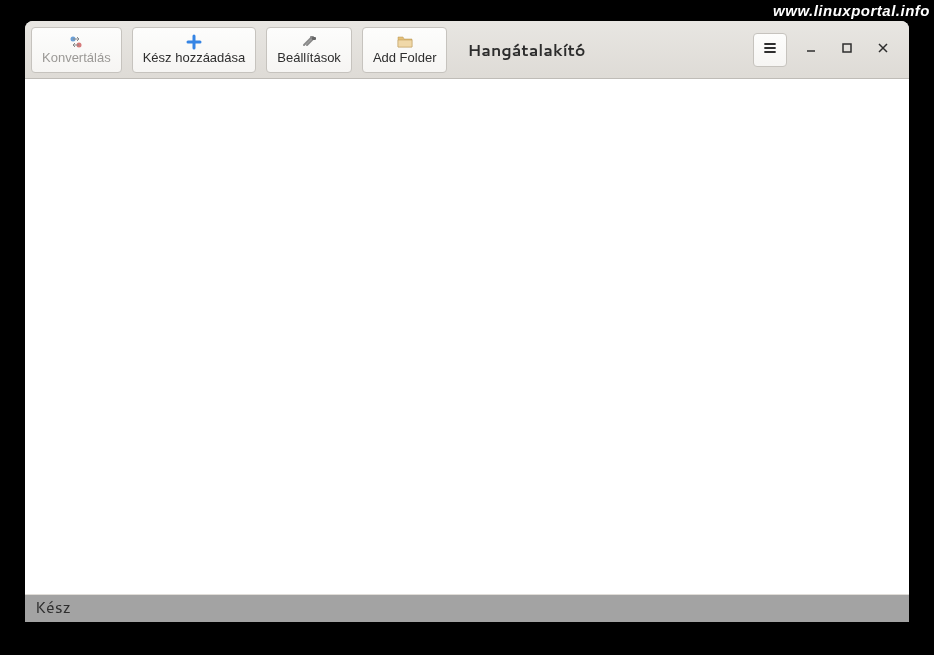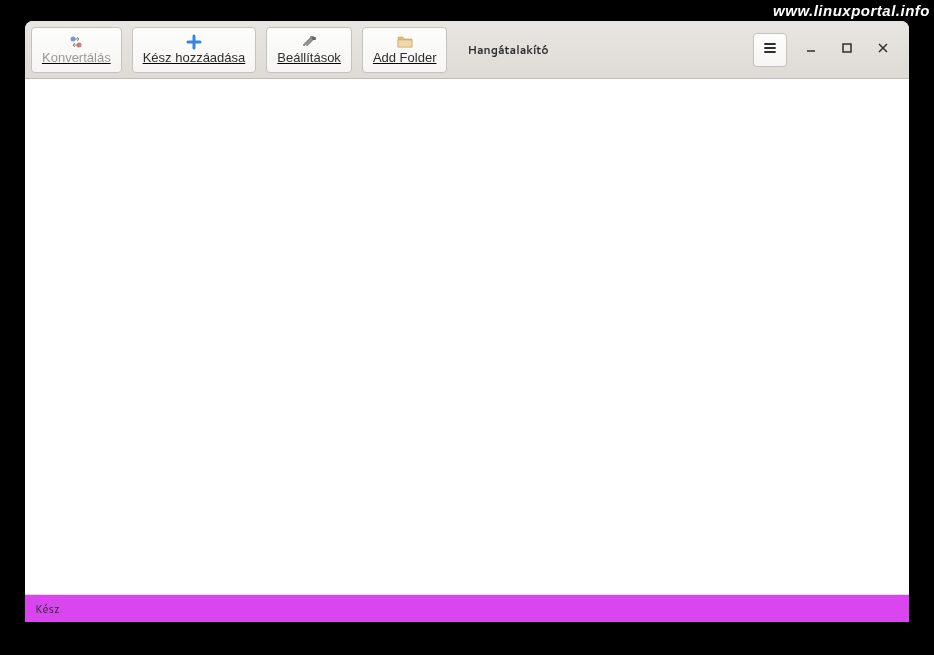--- a/index.html
+++ b/index.html
@@ -66,21 +66,20 @@
       border: 1px solid #c6c3be;
       border-radius: 4px;
       display: flex;
       flex-direction: column;
       align-items: center;
       justify-content: center;
       padding: 4px 10px;
       cursor: pointer;
       gap: 0;
       min-width: 80px;
-      text-decoration: underline;
     }
     
     .toolbar-button .icon {
       width: 16px;
       height: 16px;
       display: flex;
       align-items: center;
       justify-content: center;
     }
     
@@ -92,21 +91,21 @@
     
     .toolbar-button.disabled .label {
       color: #9b9996;
     }
     
     .app-title {
       flex: 1;
       text-align: left;
       font-weight: bold;
       color: #2c2c2c;
-      font-size: 11px;
+      font-size: 16px;
       padding-left: 20px;
     }
     
     .window-controls {
       display: flex;
       align-items: center;
       gap: 12px;
       padding-right: 8px;
     }
     
@@ -134,26 +133,26 @@
       color: #2e2e2e;
     }
     
     .content-area {
       flex: 1;
       background: #ffffff;
     }
     
     .status-bar {
       height: 28px;
-      background: #d946ef;
+      background: #a3a3a3;
       border-top: 1px solid #e0ddd8;
       display: flex;
-      align-items: center;
+      align-items: flex-start;
       padding: 0 10px;
-      font-size: 11px;
+      font-size: 16px;
       color: #2e2e2e;
     }
   </style>
 </head>
 <body>
 
 <div class="watermark">www.linuxportal.info</div>
 
 <div class="app-window">
 

